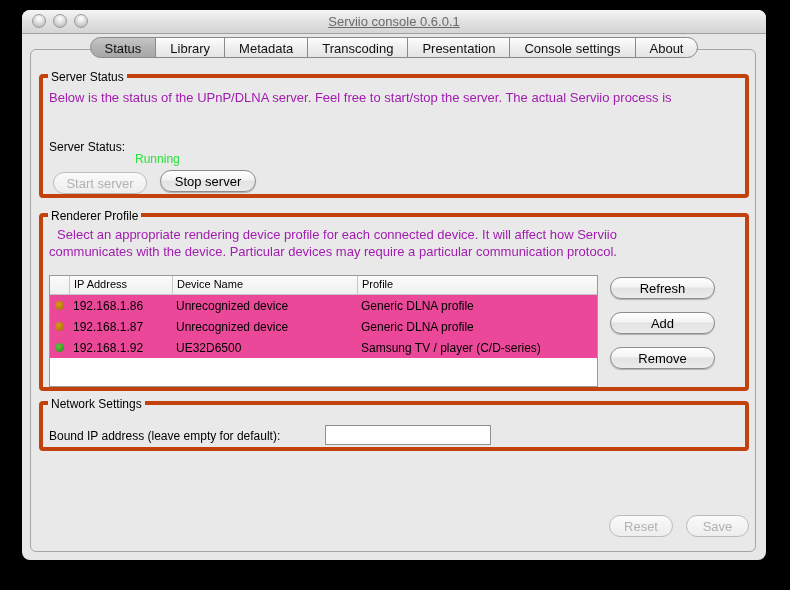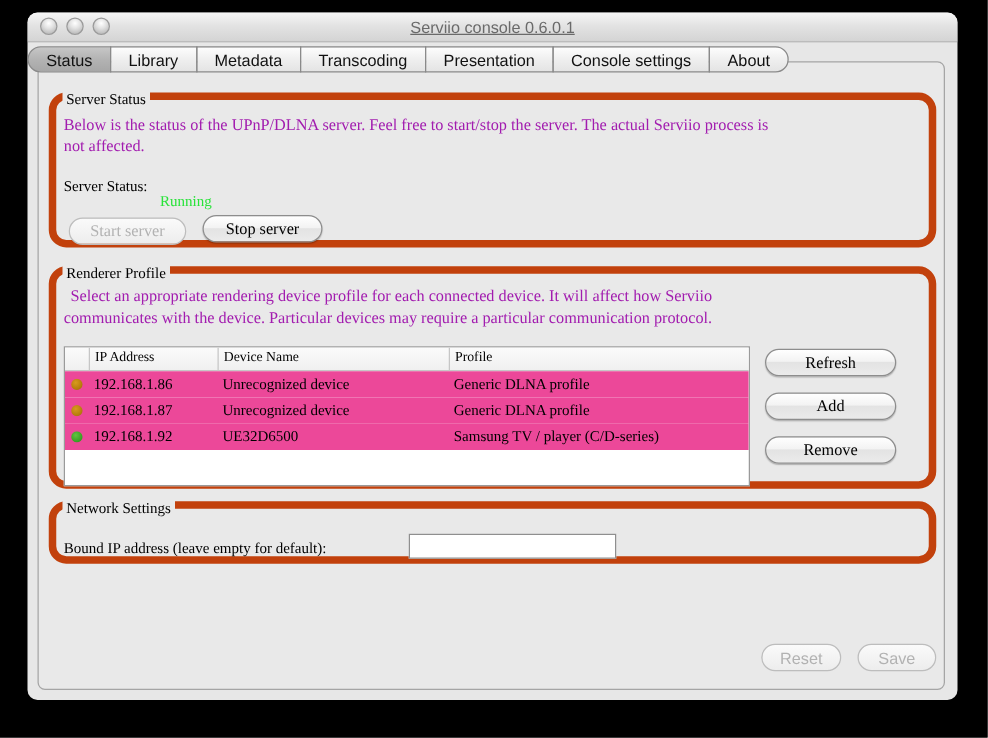--- a/index.html
+++ b/index.html
@@ -9,32 +9,32 @@
   
   .titlebar{position:absolute;left:0;top:0;right:0;height:23px;border-radius:8px 8px 0 0;
     background:linear-gradient(180deg,#f6f6f6 0%,#e3e3e3 45%,#d4d4d4 100%);
     border-bottom:1px solid #9f9f9f;}
   .lights{position:absolute;left:10px;top:4px;display:flex;gap:7px;}
   .light{width:14px;height:14px;border-radius:50%;border:1px solid #9a9a9a;box-sizing:border-box;
     background:radial-gradient(circle at 50% 30%,#ffffff 0%,#e2e2e2 40%,#c2c2c2 75%,#b5b5b5 100%);}
   .title{position:absolute;left:0;right:0;top:0;height:23px;line-height:23px;text-align:center;
     font-size:13px;color:#6a6a6a;text-decoration:underline;}
   
-  .tabbar{position:absolute;left:0;right:0;top:27px;display:flex;z-index:3;}
+  .tabbar{position:absolute;left:0;right:0;top:27px;display:flex;justify-content:center;z-index:3;}
   .tab{height:21px;line-height:21px;padding:0 14px;font-size:13px;color:#111;cursor:default;
     background:linear-gradient(180deg,#fdfdfd 0%,#efefef 50%,#e4e4e4 100%);
     border:1px solid #8a8a8a;margin-left:-1px;box-sizing:border-box;}
   .tab:first-child{border-radius:11px 0 0 11px;margin-left:0;}
   .tab:last-child{border-radius:0 11px 11px 0;}
   .tab.selected{background:linear-gradient(180deg,#c6c6c6 0%,#b3b3b3 50%,#a7a7a7 100%);}
   
   .panel{position:absolute;left:8px;top:39px;width:726px;height:503px;background:#e9e9e9;
     border:1px solid #a5a5a5;border-radius:6px;box-sizing:border-box;z-index:1;}
   
-  .group{position:absolute;border:6px solid #c2410c;border-radius:14px;box-sizing:border-box;font-family:Liberation Serif, serif;}
+  .group{position:absolute;border:4px solid #c2410c;border-radius:4px;box-sizing:border-box;}
   .group-label{position:absolute;top:-8px;left:5px;background:#e9e9e9;padding:0 3px;
     font-size:12px;color:#000;white-space:nowrap;}
   .g1{left:8px;top:24px;width:710px;height:124px;}
   .g2{left:8px;top:163px;width:710px;height:178px;}
   .g3{left:8px;top:351px;width:710px;height:50px;}
   .desc{position:absolute;left:6px;font-size:13px;color:#a21caf;line-height:17px;white-space:nowrap;}
   .status-row{position:absolute;left:6px;top:62px;font-size:12px;display:flex;gap:10px;}
   .running{font-weight:normal;}
   
   .mac-btn{position:absolute;height:22px;border-radius:11px;font-family:inherit;font-size:13px;
@@ -88,21 +88,20 @@
     <div class="tab">Console settings</div>
     <div class="tab">About</div>
   </div>
 
   <div class="panel">
 
     <div class="group g1">
       <span class="group-label">Server Status</span>
       <div class="desc" style="top:11px;">
         <div>Below is the status of the UPnP/DLNA server. Feel free to start/stop the server. The actual Serviio process is</div>
-        <div>not affected.</div>
       </div>
       <div class="status-row">
         <span>Server Status:</span>
         <span class="running" style="color:#29e33a;margin-top:12px;">Running</span>
       </div>
       <button class="mac-btn" disabled="" style="left:10px;top:94px;width:94px;">Start server</button>
       <button class="mac-btn" style="left:117px;top:92px;width:96px;">Stop server</button>
     </div>
 
     <div class="group g2">

